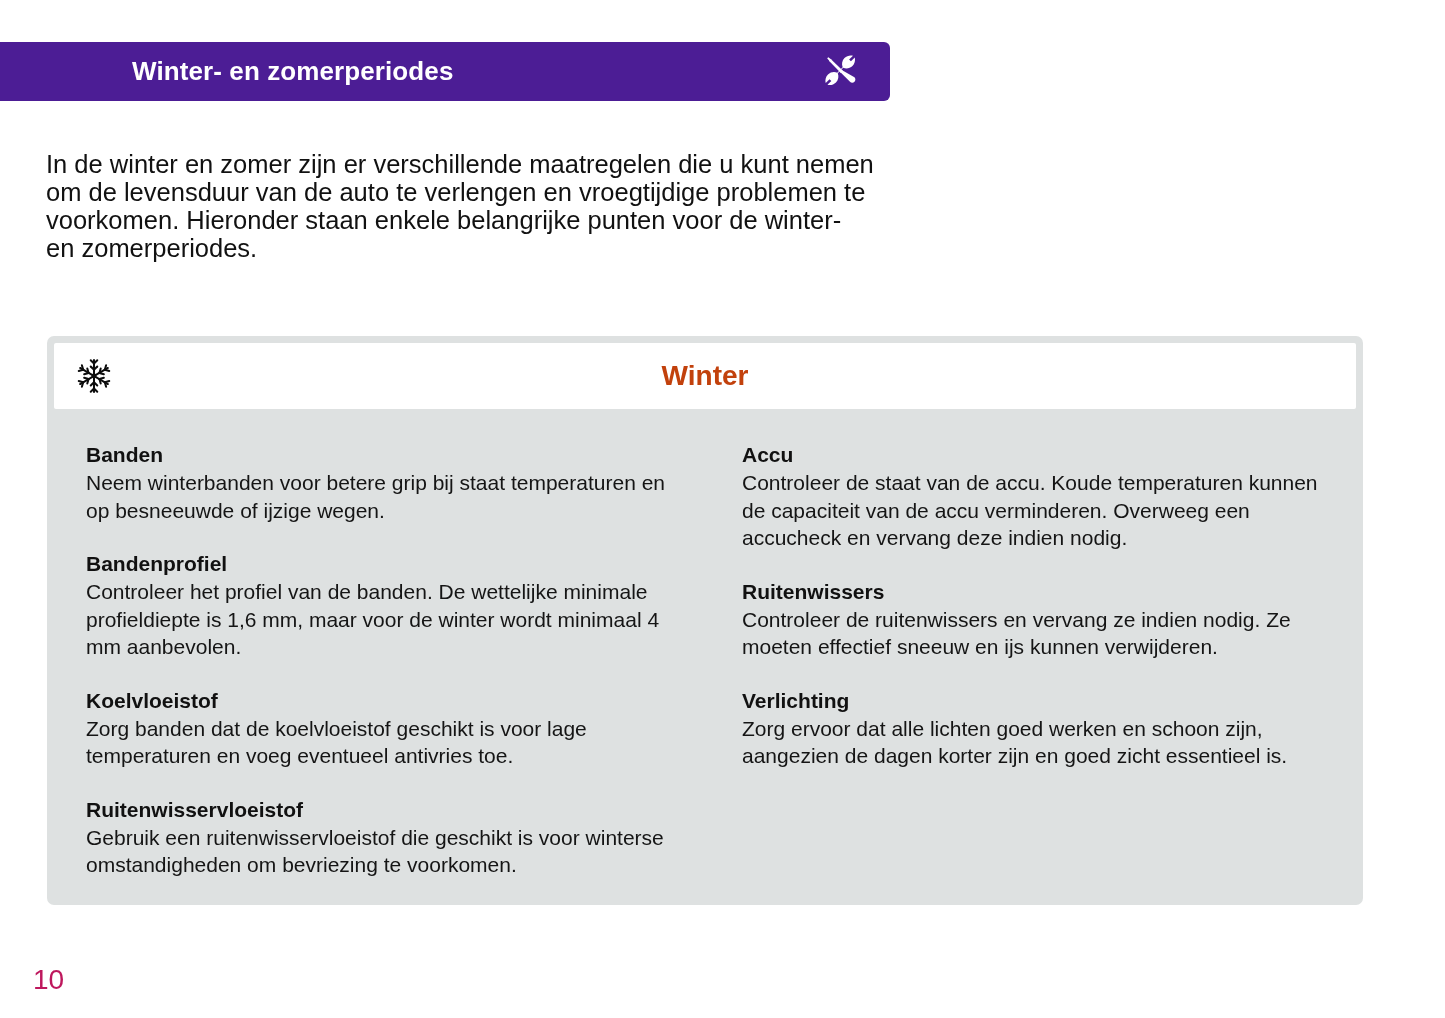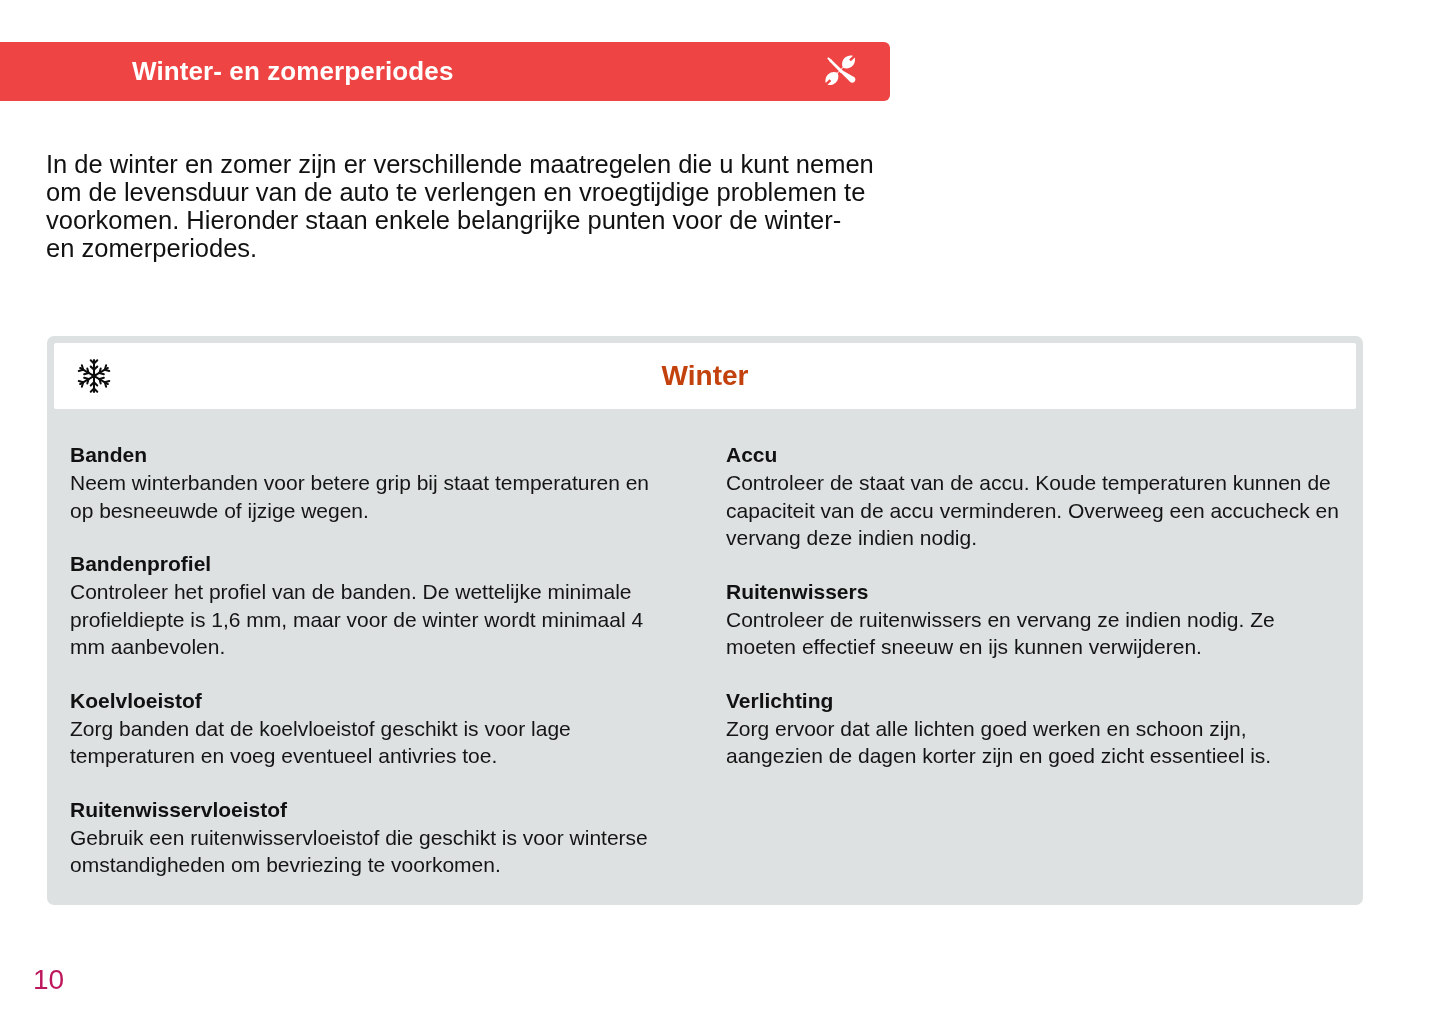--- a/index.html
+++ b/index.html
@@ -17,21 +17,21 @@
     -webkit-font-smoothing: antialiased;
   }
 
   
   .header-bar {
     position: absolute;
     left: 0;
     top: 42px;
     width: 890px;
     height: 59px;
-    background: #ef4444;
+    background: #4c1d95;
     border-top-right-radius: 6px;
     border-bottom-right-radius: 6px;
     display: flex;
     align-items: center;
     box-sizing: border-box;
     padding-left: 132px;
     padding-right: 28px;
   }
   .header-title {
     color: #ffffff;
@@ -106,20 +106,21 @@
   
   .season-columns {
     display: flex;
     gap: 42px;
     padding: 32px 16px 0 16px;
     box-sizing: border-box;
   }
   .season-col {
     flex: 1 1 0;
     min-width: 0;
+    margin-left: 16px;
   }
   .topic { margin-bottom: 26px; }
   .topic:last-child { margin-bottom: 0; }
   .topic-title {
     font-size: 21px;
     font-weight: bold;
     color: #111111;
     line-height: 27px;
     margin-bottom: 1px;
   }

